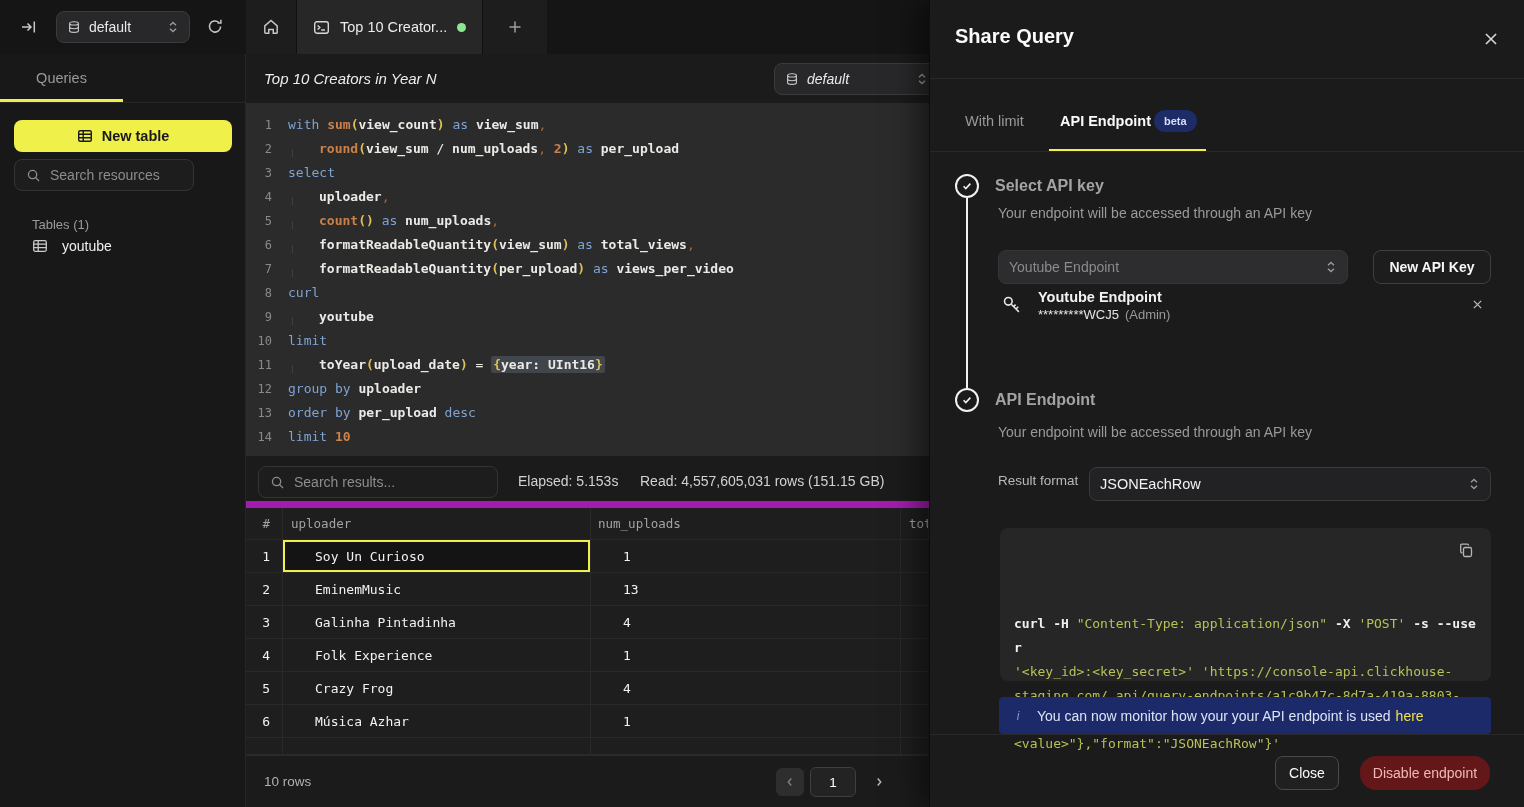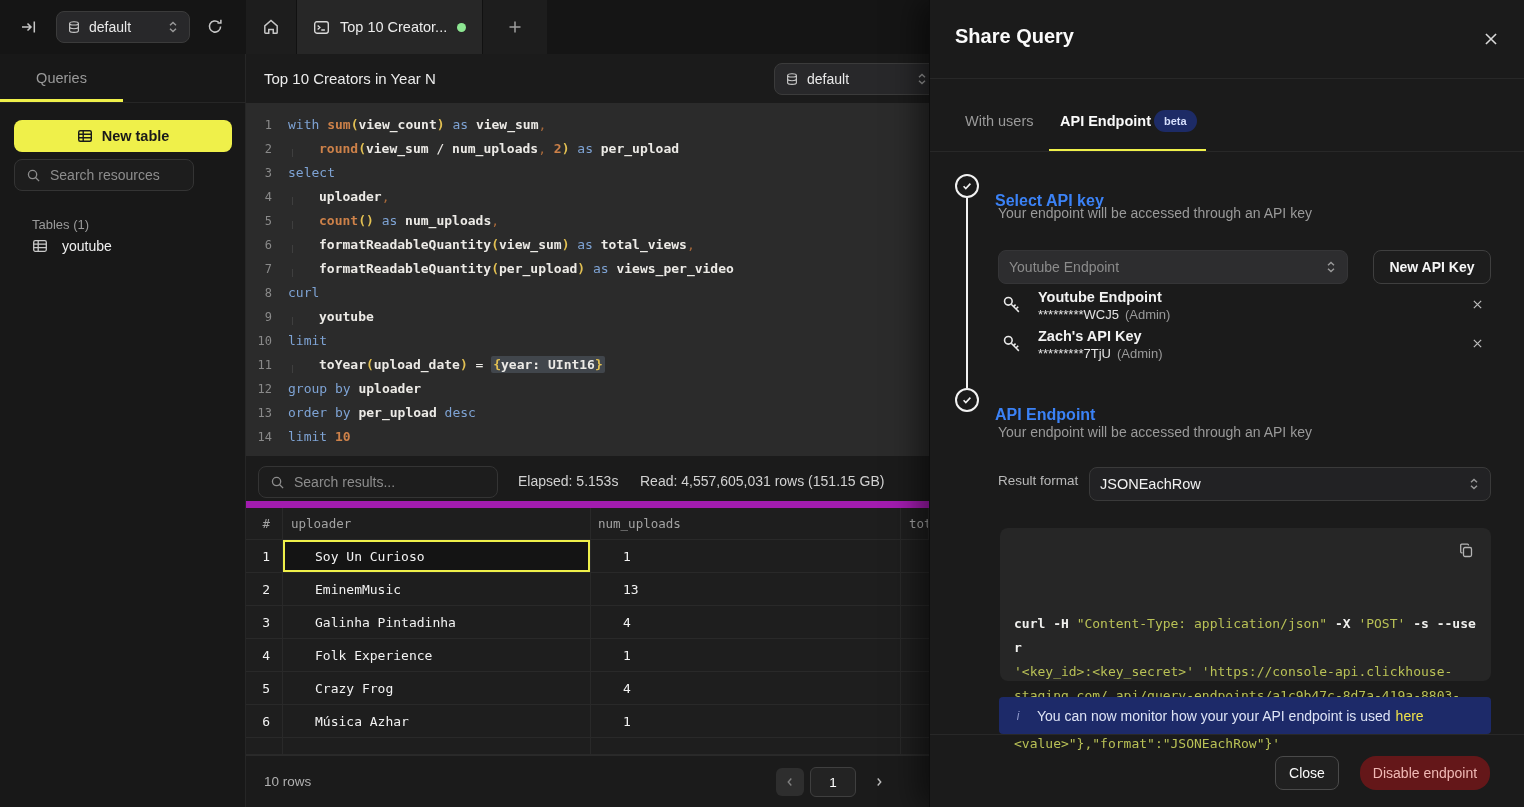--- a/index.html
+++ b/index.html
@@ -37,21 +37,21 @@
   .searchbox input { border:0; outline:0; background:transparent; color:#cfcfcf; font-size:14px;
                      font-family:"Liberation Sans",sans-serif; width:100%; }
   .searchbox input::placeholder { color:#8d8d8d; }
   .side-section { position:absolute; left:32px; top:163px; font-size:13px; color:#9a9a9a; }
   .side-table-item { position:absolute; left:32px; top:184px; display:flex; align-items:center; gap:14px;
                      font-size:14px; color:#f0f0f0; cursor:pointer; }
 
   
   .main { position:absolute; left:246px; top:54px; width:683px; height:753px; overflow:hidden; background:#1e1e1e; }
   .titlebar { position:absolute; left:0; top:0; width:683px; height:50px; background:#1b1b1b;
-              border-bottom:1px solid #2b2b2b; }
+              border-bottom:1px solid #2b2b2b;font-style:italic; }
   .qtitle { position:absolute; left:18px; top:16px; font-size:15px; color:#ececec; }
   .titlebar .select { position:absolute; left:528px; top:9px; width:165px; }
 
   .editor { position:absolute; left:0; top:50px; width:683px; height:352px; background:#2b2b2b;
             padding-top:9px; font-family:"DejaVu Sans Mono", monospace; font-size:13px; }
   .code-line { position:relative; height:24px; line-height:24px; padding-left:42px; white-space:pre; }
   .gutter { position:absolute; left:0; top:0; width:26px; text-align:right; color:#8a8a8a; font-size:12px; }
   .ind { display:inline-block; width:31px; position:relative; }
   .ind::before { content:''; position:absolute; left:4px; top:-4px; bottom:-4px; border-left:1px solid #3f3f3f; }
   .tk-kw { color:#7ea3d4; }
@@ -100,21 +100,21 @@
   .p-div { position:absolute; left:0; width:595px; height:1px; background:#282828; }
   .p-tab { position:absolute; top:113px; font-size:14.5px; cursor:pointer; }
   .badge { position:absolute; left:224px; top:110px; height:22px; padding:0 10px; border-radius:11px;
            background:var(--badge-bg); color:#d6dffc; font-size:11px; font-weight:700;
            display:flex; align-items:center; }
   .p-underline { position:absolute; left:119px; top:149px; width:157px; height:3px; background:var(--accent); }
 
   .step-circle { position:absolute; width:24px; height:24px; border:2px solid #f2f2f2; border-radius:50%;
                  background:#1b1b1b; color:#f2f2f2; display:flex; align-items:center; justify-content:center; z-index:2; }
   .step-line { position:absolute; left:36px; top:198px; width:2px; height:190px; background:#f2f2f2; }
-  .p-h { position:absolute; left:65px; font-size:16px; font-weight:700; color:#3b82f6;margin-top:15px; }
+  .p-h { position:absolute; left:65px; font-size:16px; font-weight:700; color:#a3a3a3; }
   .p-sub { position:absolute; left:68px; font-size:14px; color:#9a9a9a; }
 
   .key-select { position:absolute; left:68px; top:250px; width:350px; height:34px; background:#2d2d2f;
                 border:1px solid #353537; color:#8b8b8b; }
   .btn { display:flex; align-items:center; justify-content:center; border-radius:8px; font-size:14px;
          cursor:pointer; }
   .newkey-btn { position:absolute; left:443px; top:250px; width:118px; height:34px; background:#1d1d1d;
                 border:1px solid #3f3f3f; color:#f5f5f5; font-weight:600; }
   .key-list { position:absolute; left:71px; top:288px; width:490px; }
   .key-row { position:relative; height:39px; }
@@ -355,21 +355,21 @@
 
 <div class="panel">
   <div class="p-title">Share Query</div>
   <div class="p-close iconbtn">
     <svg width="18" height="18" viewBox="0 0 16 16" fill="none" stroke="currentColor" stroke-width="1.4">
         <path d="M3.5 3.5l9 9M12.5 3.5l-9 9"></path>
       </svg>
   </div>
   <div class="p-div" style="top:78px"></div>
 
-  <div class="p-tab" style="left:35px;color:#9a9a9a">With users</div>
+  <div class="p-tab" style="left:35px;color:#9a9a9a">With limit</div>
   <div class="p-tab" style="left:130px;color:#fafafa;font-weight:600">API Endpoint</div>
   <div class="badge">beta</div>
   <div class="p-underline"></div>
   <div class="p-div" style="top:151px"></div>
 
   <div class="step-line"></div>
   <div class="step-circle" style="left:25px;top:174px">
     <svg width="12" height="12" viewBox="0 0 12 12" fill="none" stroke="currentColor" stroke-width="1.6">
         <path d="M2.6 6.3l2.2 2.2L9.4 3.6"></path>
       </svg>
@@ -396,35 +396,20 @@
           </svg>
         </span>
         <div class="key-name">Youtube Endpoint</div>
         <div class="key-masked">*********WCJ5<span class="key-role">(Admin)</span></div>
         <span class="key-x iconbtn">
           <svg width="13" height="13" viewBox="0 0 16 16" fill="none" stroke="currentColor" stroke-width="1.5">
             <path d="M3.5 3.5l9 9M12.5 3.5l-9 9"></path>
           </svg>
         </span>
       </div>
-      <div class="key-row">
-        <span class="key-ic">
-          <svg width="21" height="21" viewBox="0 0 16 16" fill="none" stroke="currentColor" stroke-width="1.2">
-            <circle cx="5.6" cy="5.6" r="2.9"></circle>
-            <path d="M7.8 7.8 13.6 13.6M11.4 11.4l1.7-1.7M9.6 9.6l1.5-1.5"></path>
-          </svg>
-        </span>
-        <div class="key-name">Zach's API Key</div>
-        <div class="key-masked">*********7TjU<span class="key-role">(Admin)</span></div>
-        <span class="key-x iconbtn">
-          <svg width="13" height="13" viewBox="0 0 16 16" fill="none" stroke="currentColor" stroke-width="1.5">
-            <path d="M3.5 3.5l9 9M12.5 3.5l-9 9"></path>
-          </svg>
-        </span>
-      </div>
     </div>
 
   <div class="step-circle" style="left:25px;top:388px">
     <svg width="12" height="12" viewBox="0 0 12 12" fill="none" stroke="currentColor" stroke-width="1.6">
         <path d="M2.6 6.3l2.2 2.2L9.4 3.6"></path>
       </svg>
   </div>
   <div class="p-h" style="top:391px">API Endpoint</div>
   <div class="p-sub" style="top:424px">Your endpoint will be accessed through an API key</div>
 

